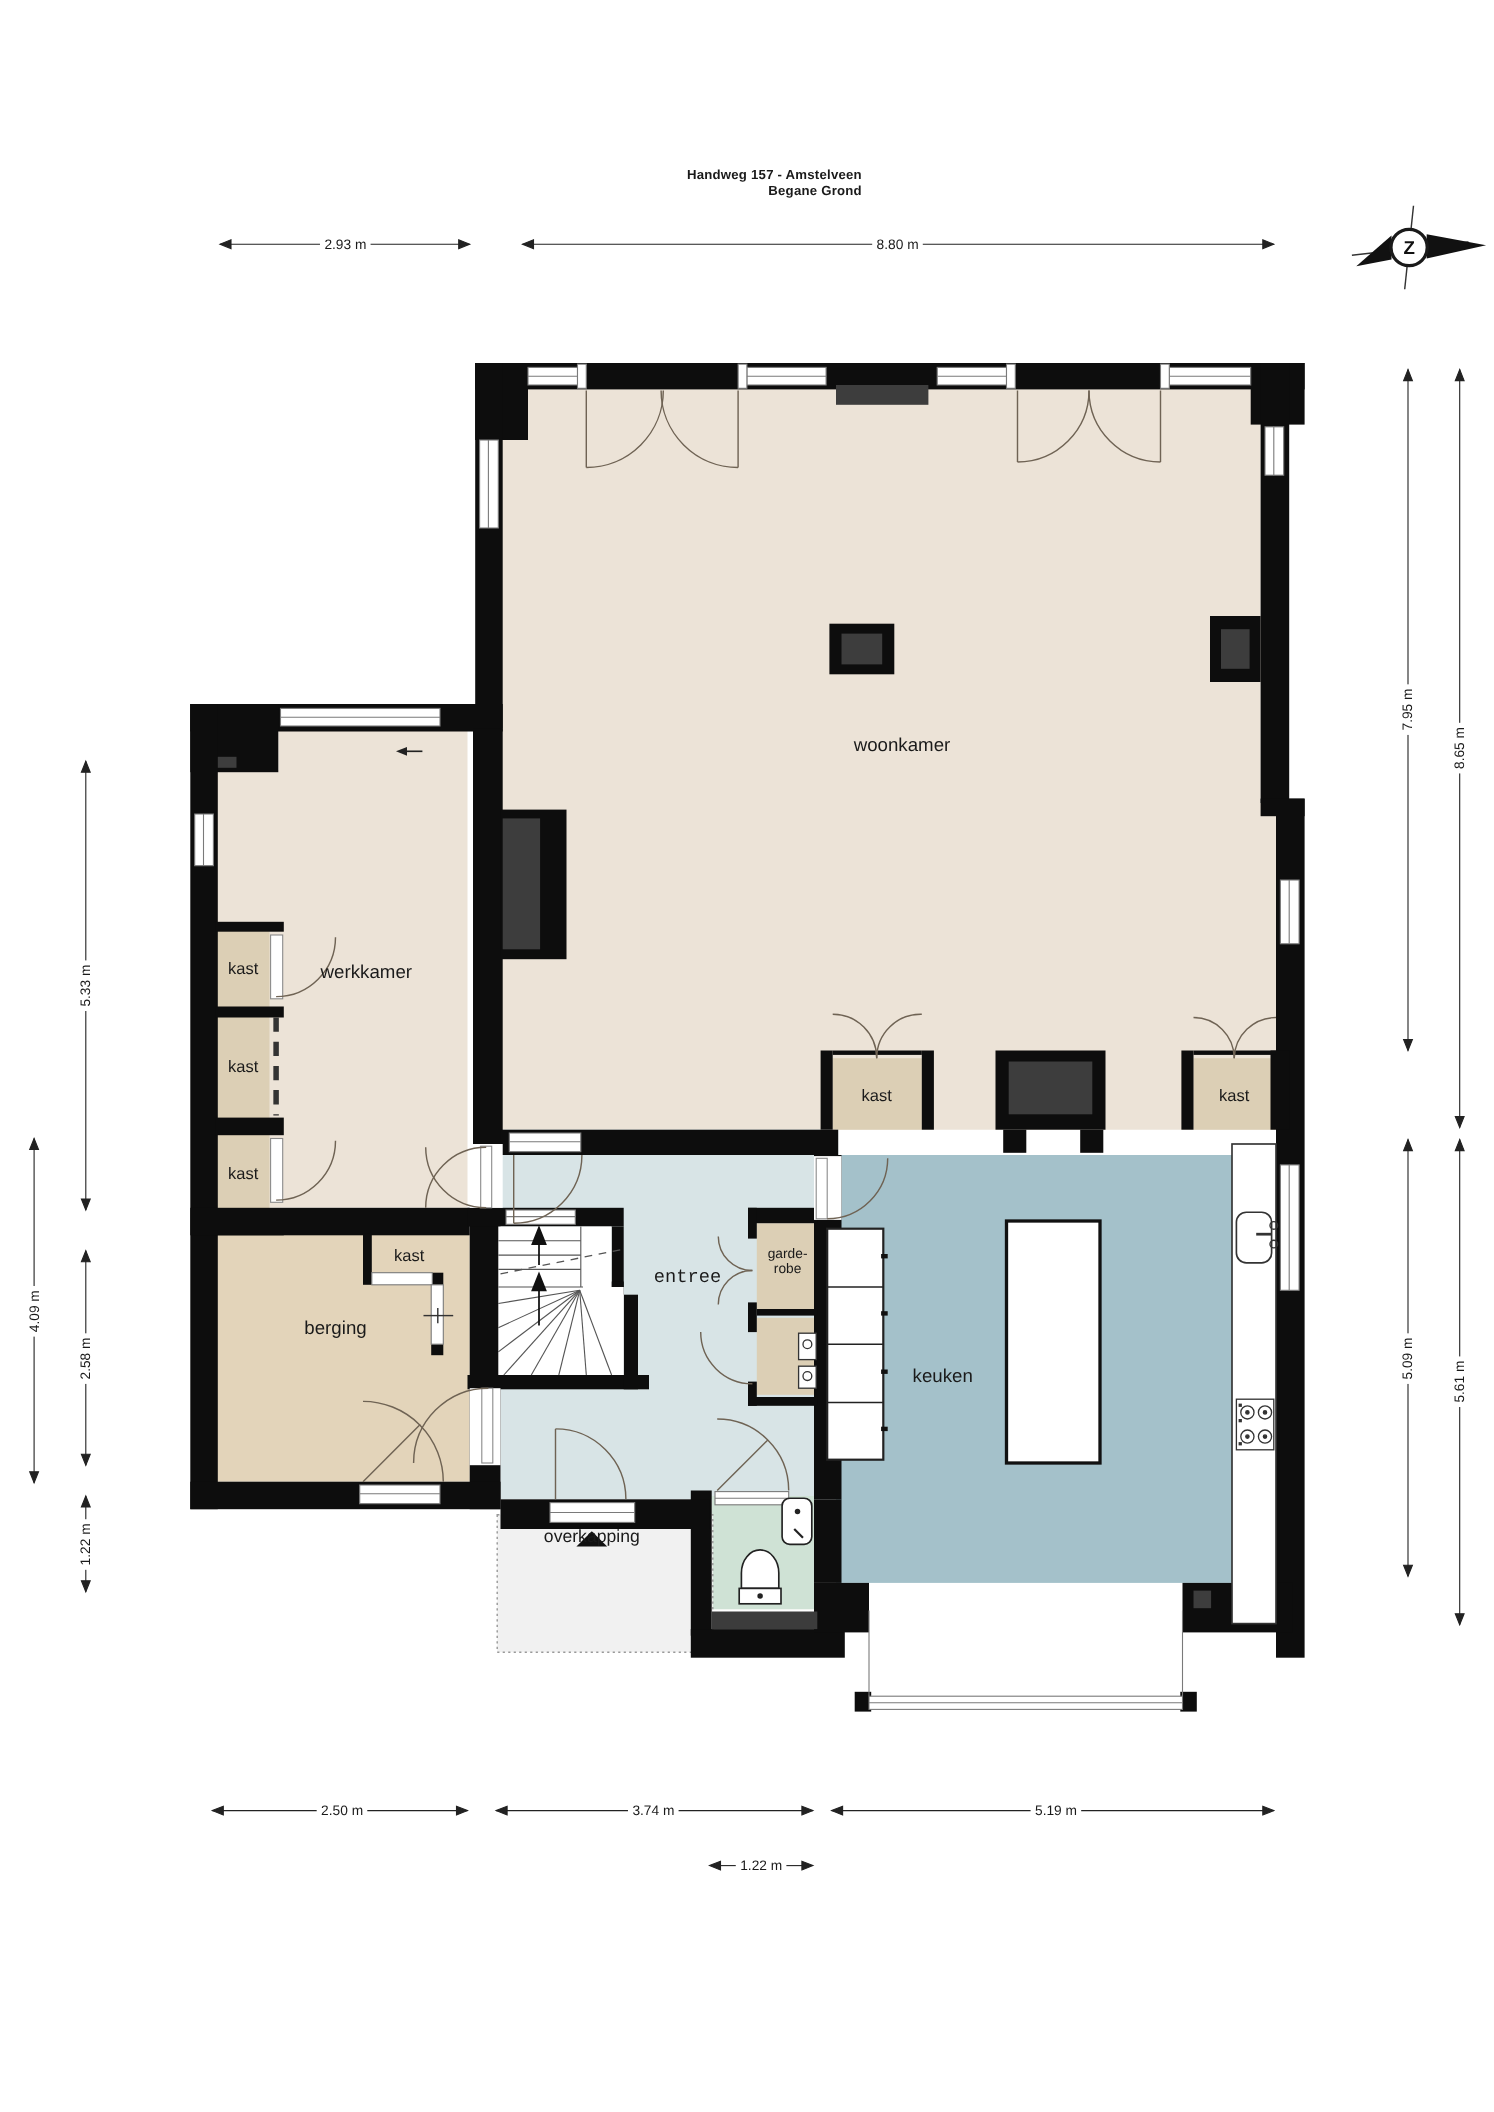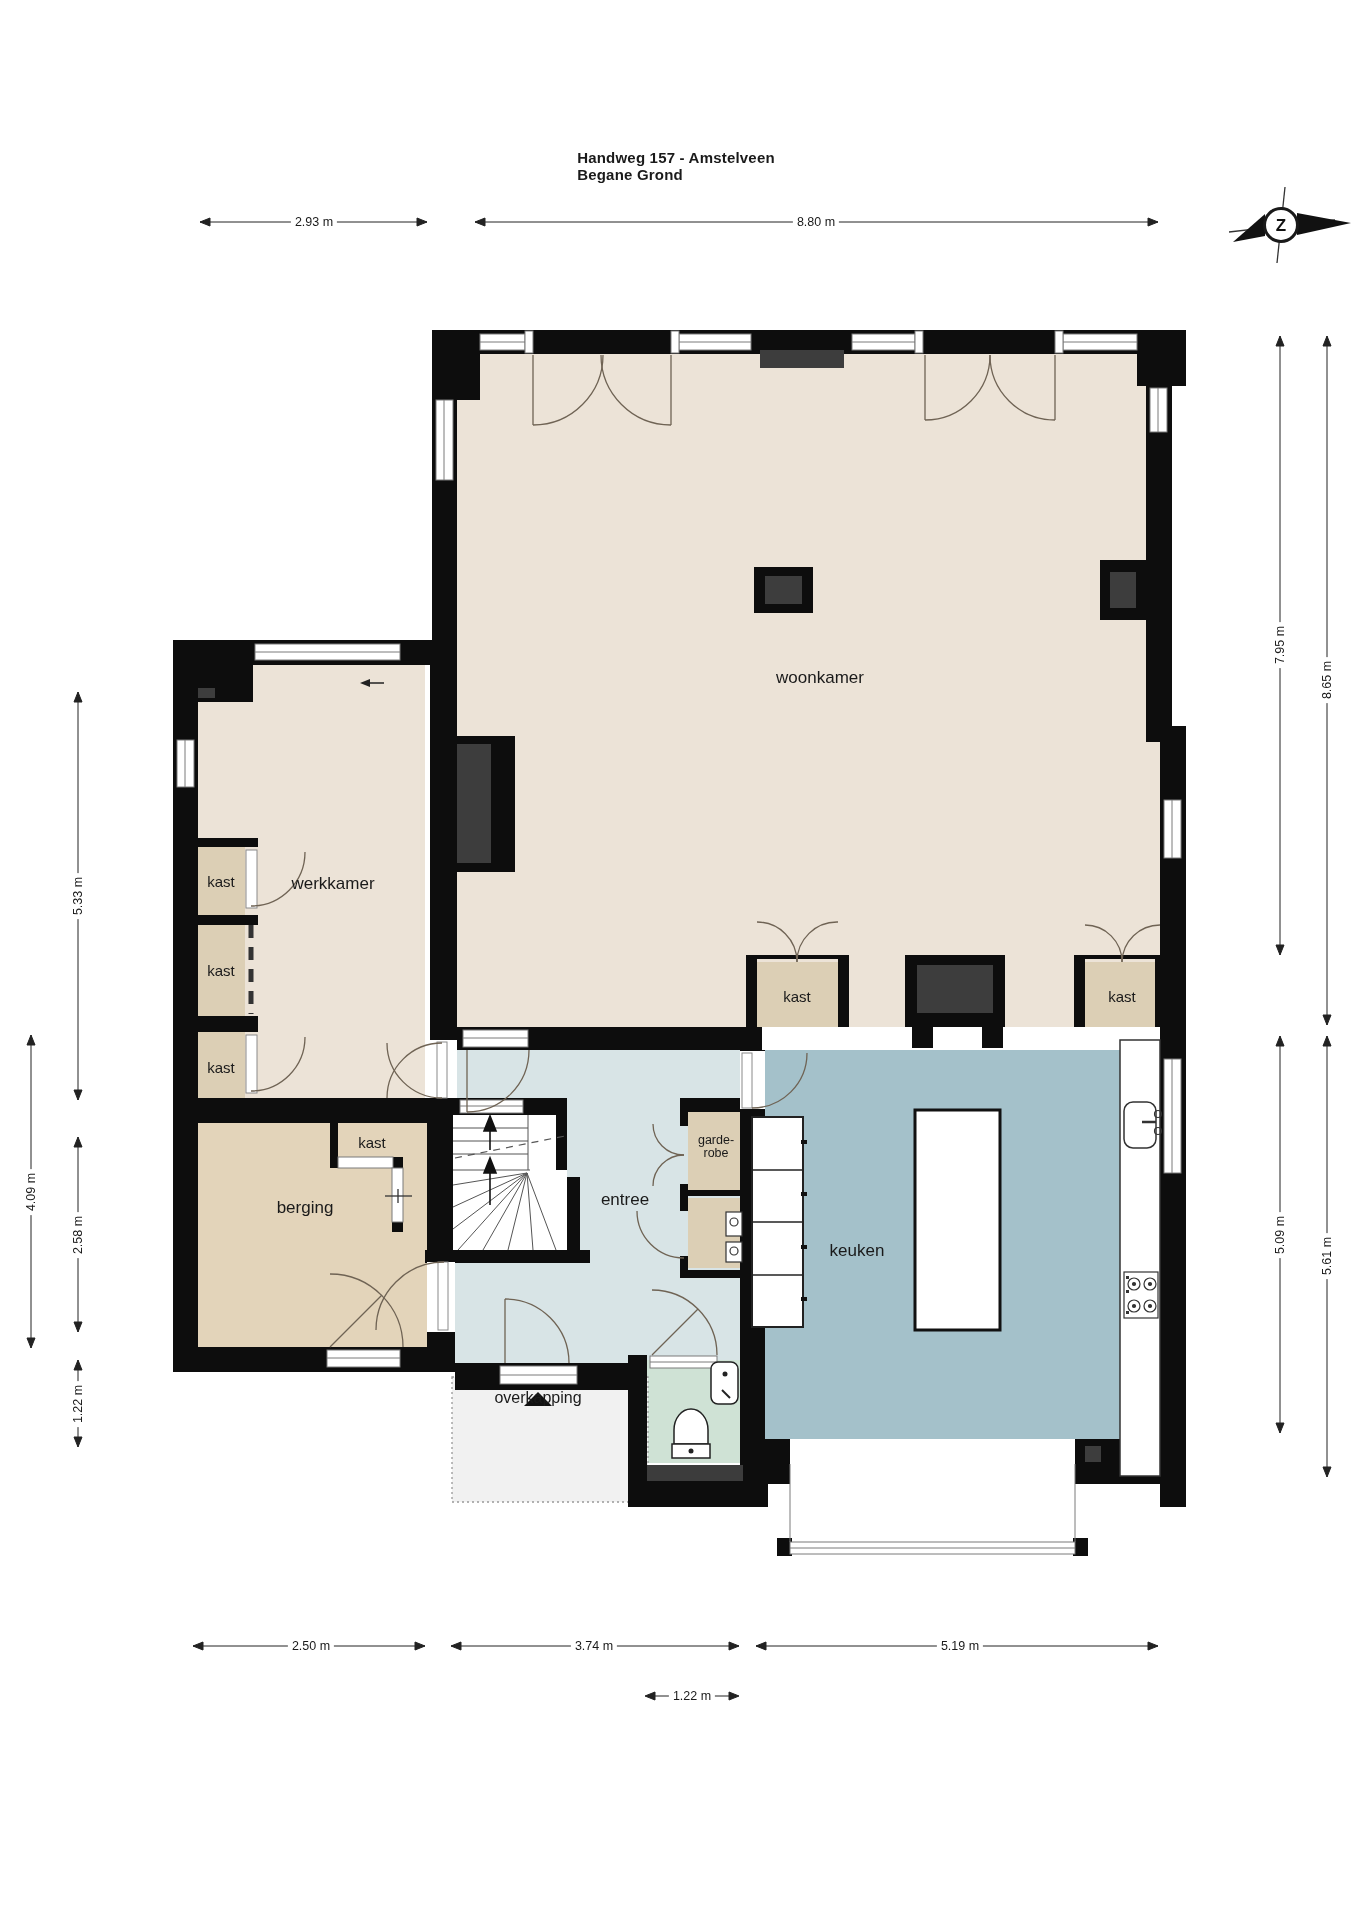--- a/index.html
+++ b/index.html
@@ -1,19 +1,19 @@
 <!DOCTYPE html>
 <html><head>
 <meta charset="utf-8">
 <style>
   html,body{margin:0;padding:0;background:#fff;}
   .canvas{position:relative;width:1358px;height:1920px;background:#ffffff;overflow:hidden;
           font-family:"Liberation Sans",sans-serif;color:#1a1a1a;}
   .abs{position:absolute;transform:translate(-50%,-50%);white-space:nowrap;}
-  .title{font-weight:bold;font-size:15px;letter-spacing:.2px;text-align:left;}
+  .title{font-weight:bold;font-size:12px;letter-spacing:.2px;text-align:right;margin-left:28px;}
   .room{font-size:17px;}
   .room.small{font-size:15px;}
   .room.tiny{font-size:12.5px;line-height:13px;text-align:center;}
   .room.ok{font-size:16px;}
   .dim{font-size:12.5px;background:#fff;padding:0 4px;}
   .dim.v{transform:translate(-50%,-50%) rotate(-90deg);}
   .footer{font-size:11px;line-height:13px;text-align:center;}
   svg{position:absolute;left:0;top:0;}
 </style>
 </head>
@@ -357,21 +357,21 @@
     <div>Begane Grond</div>
   </div>
 
   <div class="abs room" style="left:820px;top:678px;">woonkamer</div>
   <div class="abs room" style="left:333px;top:884px;">werkkamer</div>
   <div class="abs room small" style="left:221px;top:881px;">kast</div>
   <div class="abs room small" style="left:221px;top:970px;">kast</div>
   <div class="abs room small" style="left:221px;top:1067px;">kast</div>
   <div class="abs room small" style="left:372px;top:1142px;">kast</div>
   <div class="abs room" style="left:305px;top:1208px;">berging</div>
-  <div class="abs room" style="left:625px;top:1200px;">entree</div>
+  <div class="abs room" style="left:625px;top:1162px;font-family:Liberation Mono, monospace;">entree</div>
   <div class="abs room tiny" style="left:716px;top:1147px;">
     <div>garde-</div>
     <div>robe</div>
   </div>
   <div class="abs room small" style="left:797px;top:996px;">kast</div>
   <div class="abs room small" style="left:1122px;top:996px;">kast</div>
   <div class="abs room" style="left:857px;top:1251px;">keuken</div>
   <div class="abs room ok" style="left:538px;top:1398px;">overkapping</div>
 
   <div class="abs dim" style="left:314px;top:222px;">2.93 m</div>

